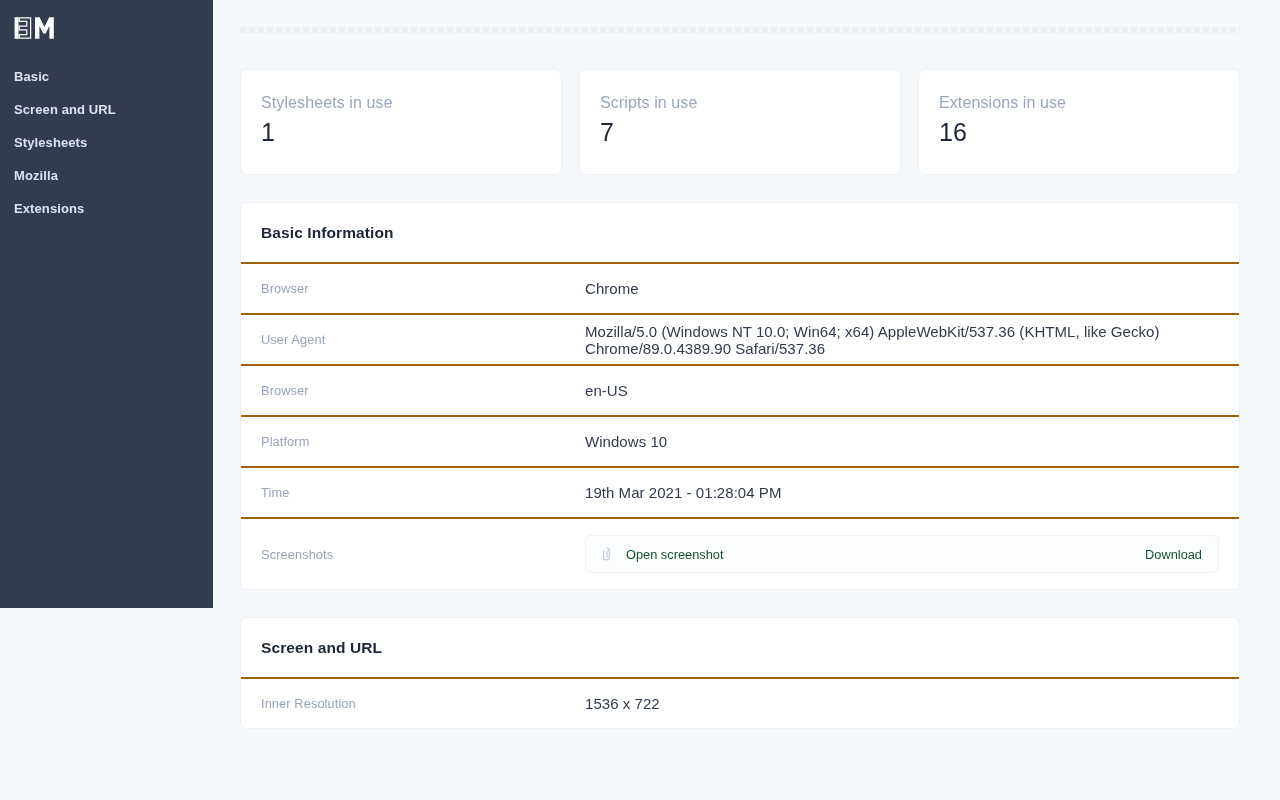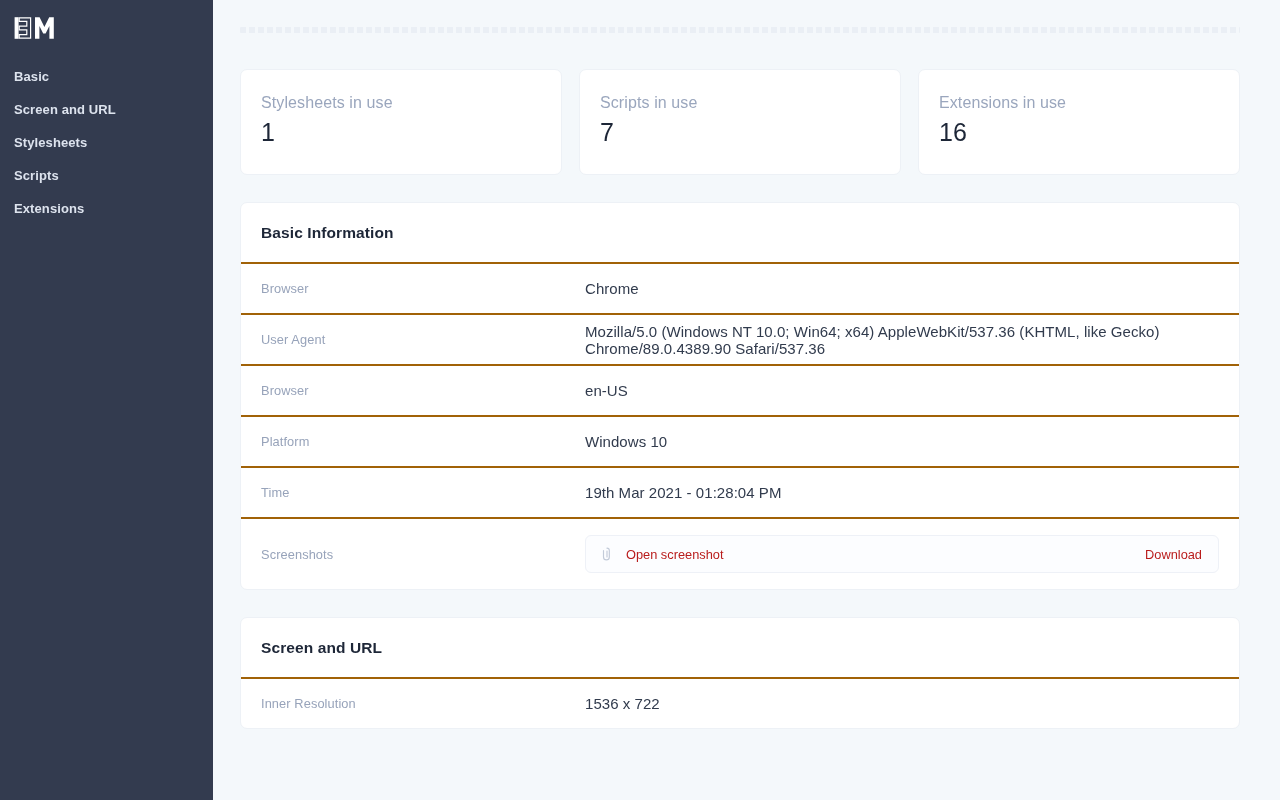--- a/index.html
+++ b/index.html
@@ -15,21 +15,21 @@
     background: #f4f8fb;
     display: flex;
     color: #2b3445;
     -webkit-font-smoothing: antialiased;
   }
 
   
   .sidebar {
     width: 213px;
     min-width: 213px;
-    height: 800px;
+    height: 608px;
     background: #333b4f;
     padding: 0;
     position: relative;
   }
 
   .logo {
     height: 56px;
     display: flex;
     align-items: center;
     padding-left: 14px;
@@ -162,21 +162,21 @@
     width: 14px;
     height: 14px;
     margin-right: 12px;
     flex-shrink: 0;
     color: #c3cbd9;
   }
   .clip-icon svg { display: block; }
 
   .shot-link {
     font-size: 12.8px;
-    color: #b91c1c;
+    color: #14532d;
     text-decoration: none;
     cursor: pointer;
   }
 
   .shot-spacer { flex: 1; }
 </style>
 </head>
 <body>
 
 <aside class="sidebar">
@@ -189,21 +189,21 @@
       <rect x="0.6" y="1.2" width="4.0" height="21.6" fill="#ffffff"></rect>
 
       <path d="M21.0 22.8 V1.2 H25.6 L30.4 11.0 L35.2 1.2 H39.8 V22.8 H35.4 V10.0 L31.6 17.6 H29.2 L25.4 10.0 V22.8 Z" fill="#ffffff"></path>
     </svg>
   </div>
 
   <nav class="nav">
     <a class="nav-item">Basic</a>
     <a class="nav-item">Screen and URL</a>
     <a class="nav-item">Stylesheets</a>
-    <a class="nav-item">Scripts</a>
+    <a class="nav-item">Mozilla</a>
     <a class="nav-item">Extensions</a>
   </nav>
 </aside>
 
 <main class="main">
 
   <div class="dotline"></div>
 
   <section class="stats">
 

